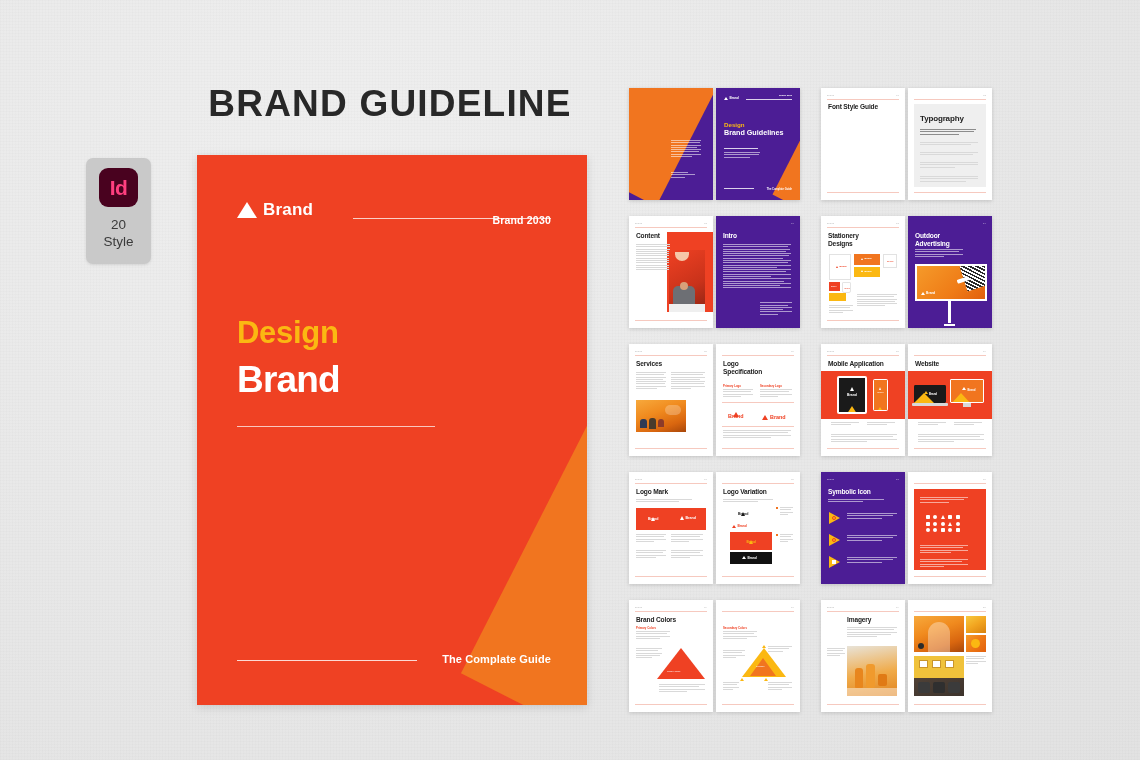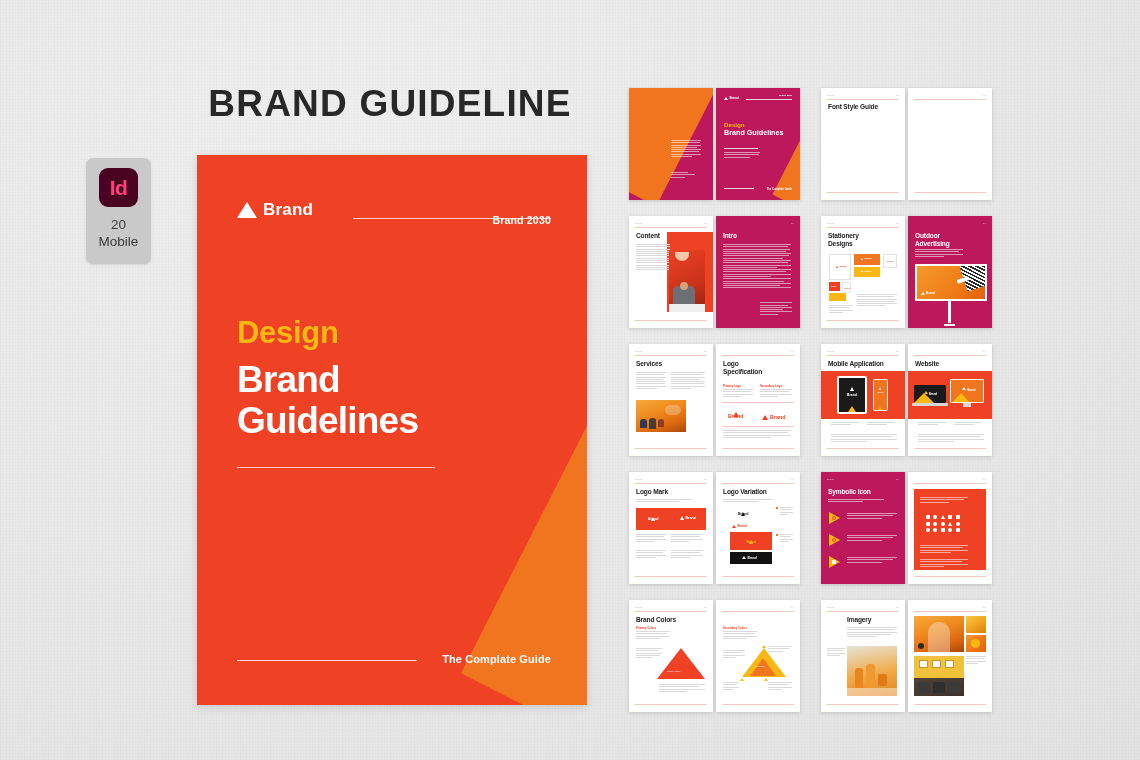--- a/index.html
+++ b/index.html
@@ -94,21 +94,21 @@
   
   #grid { position: absolute; left: 629px; top: 88px; width: 372px; height: 624px; }
   .pair { position: absolute; display: flex; gap: 3px; }
   .thumb {
     width: 84px; height: 112px;
     background: #fff;
     box-shadow: 0 1px 4px rgba(0,0,0,0.16);
     position: relative; overflow: hidden;
     font-size: 3px;
   }
-  .thumb.full-red { background: #be185d; }
+  .thumb.full-red { background: #4c1d95; }
 
   .t-head { position: absolute; left: 6px; right: 6px; top: 5px; height: 4px; display: flex; align-items: center; justify-content: space-between; }
   .t-head .h-l, .t-head .h-r { font-size: 2.4px; color: #b8b8b8; letter-spacing: 0.2px; }
   .t-rule { position: absolute; left: 6px; right: 6px; top: 11px; height: 0.7px; background: #f6c9bf; }
   .t-rule-b { position: absolute; left: 6px; right: 6px; bottom: 7px; height: 0.7px; background: #f6c9bf; }
   .t-title { position: absolute; left: 7px; top: 16px; font-size: 6.6px; font-weight: bold; color: #222; line-height: 1.18; letter-spacing: -0.15px; }
   .t-title.white { color: #fff; }
 
   .lines { position: absolute; }
   .lines i { display: block; height: 0.9px; background: #d9d9d9; margin-bottom: 1.8px; }
@@ -142,41 +142,40 @@
 <body>
 
 <div id="bg-texture"></div>
 
 <div id="headline">BRAND  GUIDELINE</div>
 
 <div id="id-badge">
   <div id="id-tile">Id</div>
   <div class="cnt">
     <div>20</div>
-    <div>Mobile</div>
+    <div>Style</div>
   </div>
 </div>
 
 <div id="cover">
   <div class="diag"></div>
   <div class="inner">
     <div id="cover-head">
       <div class="brandmark">
         <i class="tri"></i>
         <span class="bm-text">Brand</span>
       </div>
       <div class="rule">
         <span class="yr">Brand 2030</span>
       </div>
     </div>
 
     <div id="cover-title">
       <div class="kicker">Design</div>
       <div class="t1">Brand</div>
-      <div class="t2">Guidelines</div>
       <div class="rule2"></div>
     </div>
 
     <div id="cover-foot">
       <div class="rule3"></div>
       <div class="cta">The Complate Guide</div>
     </div>
   </div>
 </div>
 
@@ -235,20 +234,46 @@
       <div class="t-title" style="top:15px;">Font Style Guide</div>
       <div class="t-rule-b"></div>
     </div>
 
     <div class="thumb">
       <div class="t-head">
           <span class="h-l"></span>
           <span class="h-r">02</span>
         </div>
       <div class="t-rule"></div>
+      <div style="position:absolute;left:6px;right:6px;top:16px;bottom:13px;background:#efefef;">
+        <div class="t-title" style="left:6px;top:10px;font-size:8px;">Typography</div>
+        <div class="lines tight" style="left:6px;top:25px;width:56px;">
+          <i style="width:100%;background:#8c8c8c"></i>
+            <i style="width:96%;background:#8c8c8c"></i>
+            <i style="width:70%;background:#8c8c8c"></i>
+        </div>
+        <div class="lines tight" style="left:6px;top:38px;width:58px;">
+            <i style="width:100%"></i>
+            <i style="width:88%"></i>
+          </div>
+        <div class="lines tight" style="left:6px;top:48px;width:58px;">
+            <i style="width:100%"></i>
+            <i style="width:92%"></i>
+          </div>
+        <div class="lines tight" style="left:6px;top:58px;width:58px;">
+            <i style="width:100%"></i>
+            <i style="width:100%"></i>
+            <i style="width:60%"></i>
+          </div>
+        <div class="lines tight" style="left:6px;top:72px;width:58px;">
+            <i style="width:100%"></i>
+            <i style="width:100%"></i>
+            <i style="width:80%"></i>
+          </div>
+      </div>
       <div class="t-rule-b"></div>
     </div>
   </div>
 
   <div class="pair" style="left:0;top:128px;">
     <div class="thumb">
       <div class="t-head">
           <span class="h-l">Brand</span>
           <span class="h-r">03</span>
         </div>

